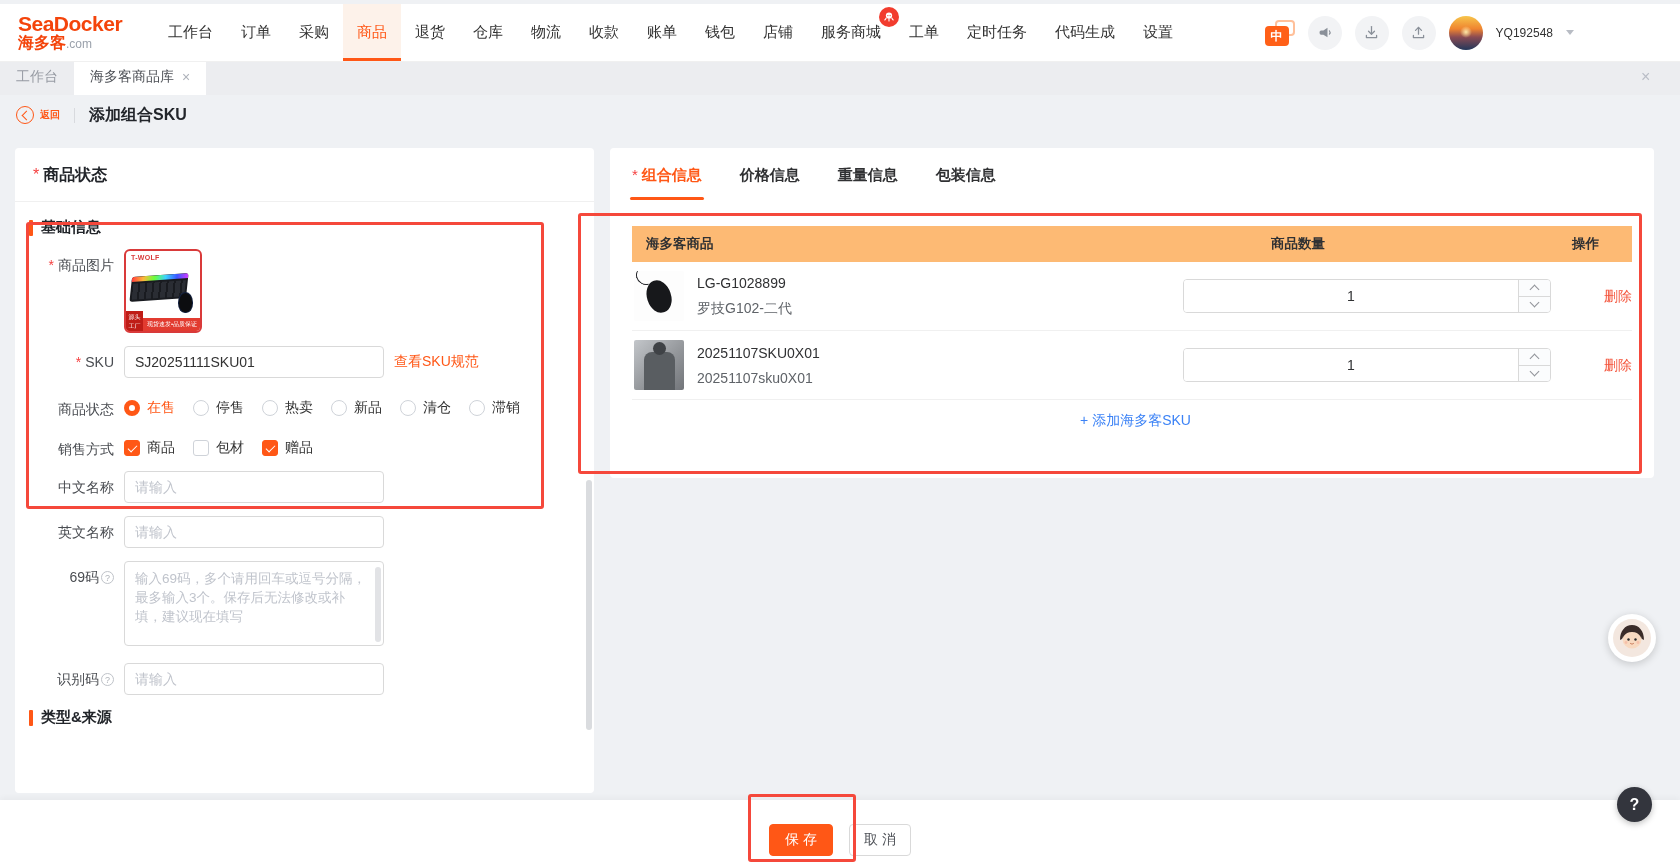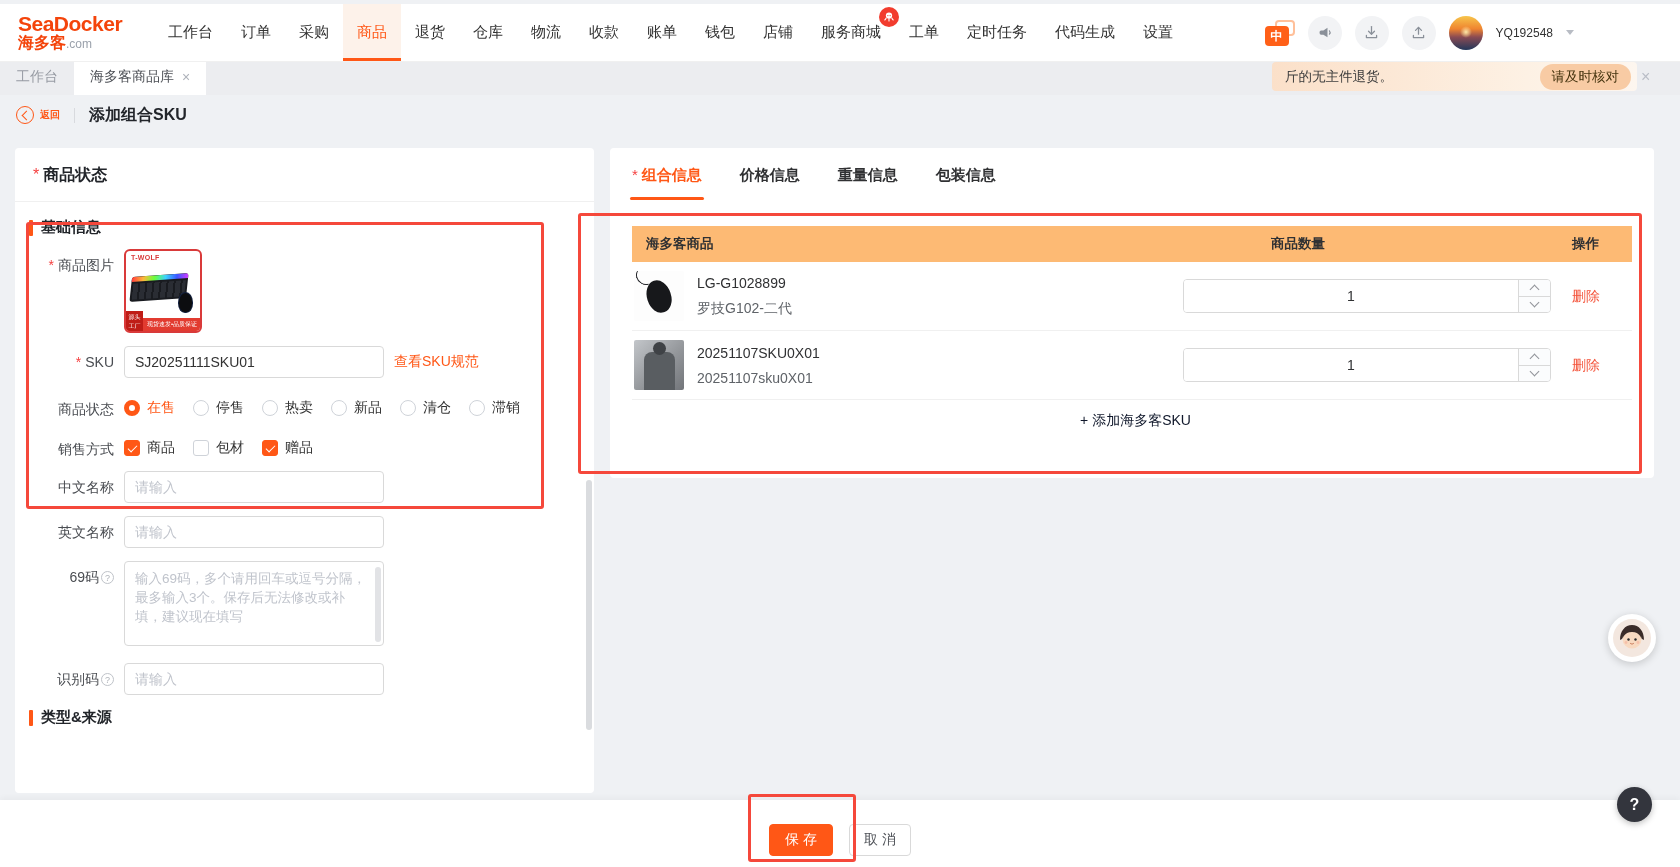--- a/index.html
+++ b/index.html
@@ -124,24 +124,24 @@
   .psku { font-size:14px; color:#303133; }
   .pname { font-size:14px; color:#5f6368; }
   .qty-group { margin-left:23px; width:368px; height:34px; border:1px solid #d9d9d9; border-radius:4px; display:flex; overflow:hidden; background:#fff; }
   .qty-input { flex:1; border:none; outline:none; text-align:center; font-size:14px; color:#303133; font-family:inherit; }
   .stepper { width:32px; border-left:1px solid #d9d9d9; display:flex; flex-direction:column; background:#fbfcfd; }
   .step { flex:1; display:flex; align-items:center; justify-content:center; cursor:pointer; }
   .step.up { border-bottom:1px solid #d9d9d9; }
   .chev { display:block; width:7px; height:7px; border-left:1.5px solid #909399; border-top:1.5px solid #909399; }
   .chev-up { transform:rotate(45deg); margin-top:3px; }
   .chev-down { transform:rotate(-135deg); margin-bottom:3px; }
-  .cell-act { padding-left:12px; }
+  .cell-act { padding-left:12px;text-align:right; }
   .del-link { color:#f4533a; font-size:14px; cursor:pointer; }
   .add-row { height:42px; display:flex; align-items:center; justify-content:center; }
-  .add-link { color:#0f172a; font-size:14px; cursor:pointer;margin-left:7px; }
+  .add-link { color:#3b82f6; font-size:14px; cursor:pointer;margin-left:7px; }
 
   
   .footer { position:absolute; left:0; right:0; top:800px; height:80px; background:#fff; box-shadow:0 -2px 6px rgba(0,0,0,0.04); display:flex; align-items:center; justify-content:center; gap:16px; z-index:10; }
   .btn { height:32px; border-radius:4px; font-size:14px; display:flex; align-items:center; justify-content:center; cursor:pointer; font-family:inherit; }
   .btn-save { width:64px; background:#ff5716; color:#fff; border:1px solid #ff5716; }
   .btn-cancel { width:62px; background:#fff; color:#4e5157; border:1px solid #d9d9d9; }
 
   
   .anno { position:absolute; border:3px solid #f5483b; border-radius:3px; pointer-events:none; z-index:40; }
   .anno-1 { left:26px; top:222px; width:518px; height:287px; }
@@ -272,24 +272,20 @@
   <div class="wtab">
       <span>工作台</span>
 
     </div>
       <div class="wtab active closable">
       <span>海多客商品库</span>
       <span class="tab-close">×</span>
     </div>
     </div>
 
-  <div class="notice">
-    <span class="notice-text">斤的无主件退货。</span>
-    <span class="notice-pill">请及时核对</span>
-  </div>
   <span class="notice-close">×</span>
 
   <div class="crumb">
     <div class="back-wrap">
       <span class="back-ic"></span>
       <span class="back-label">返回</span>
     </div>
     <span class="crumb-div"></span>
     <span class="page-title">添加组合SKU</span>
   </div>

